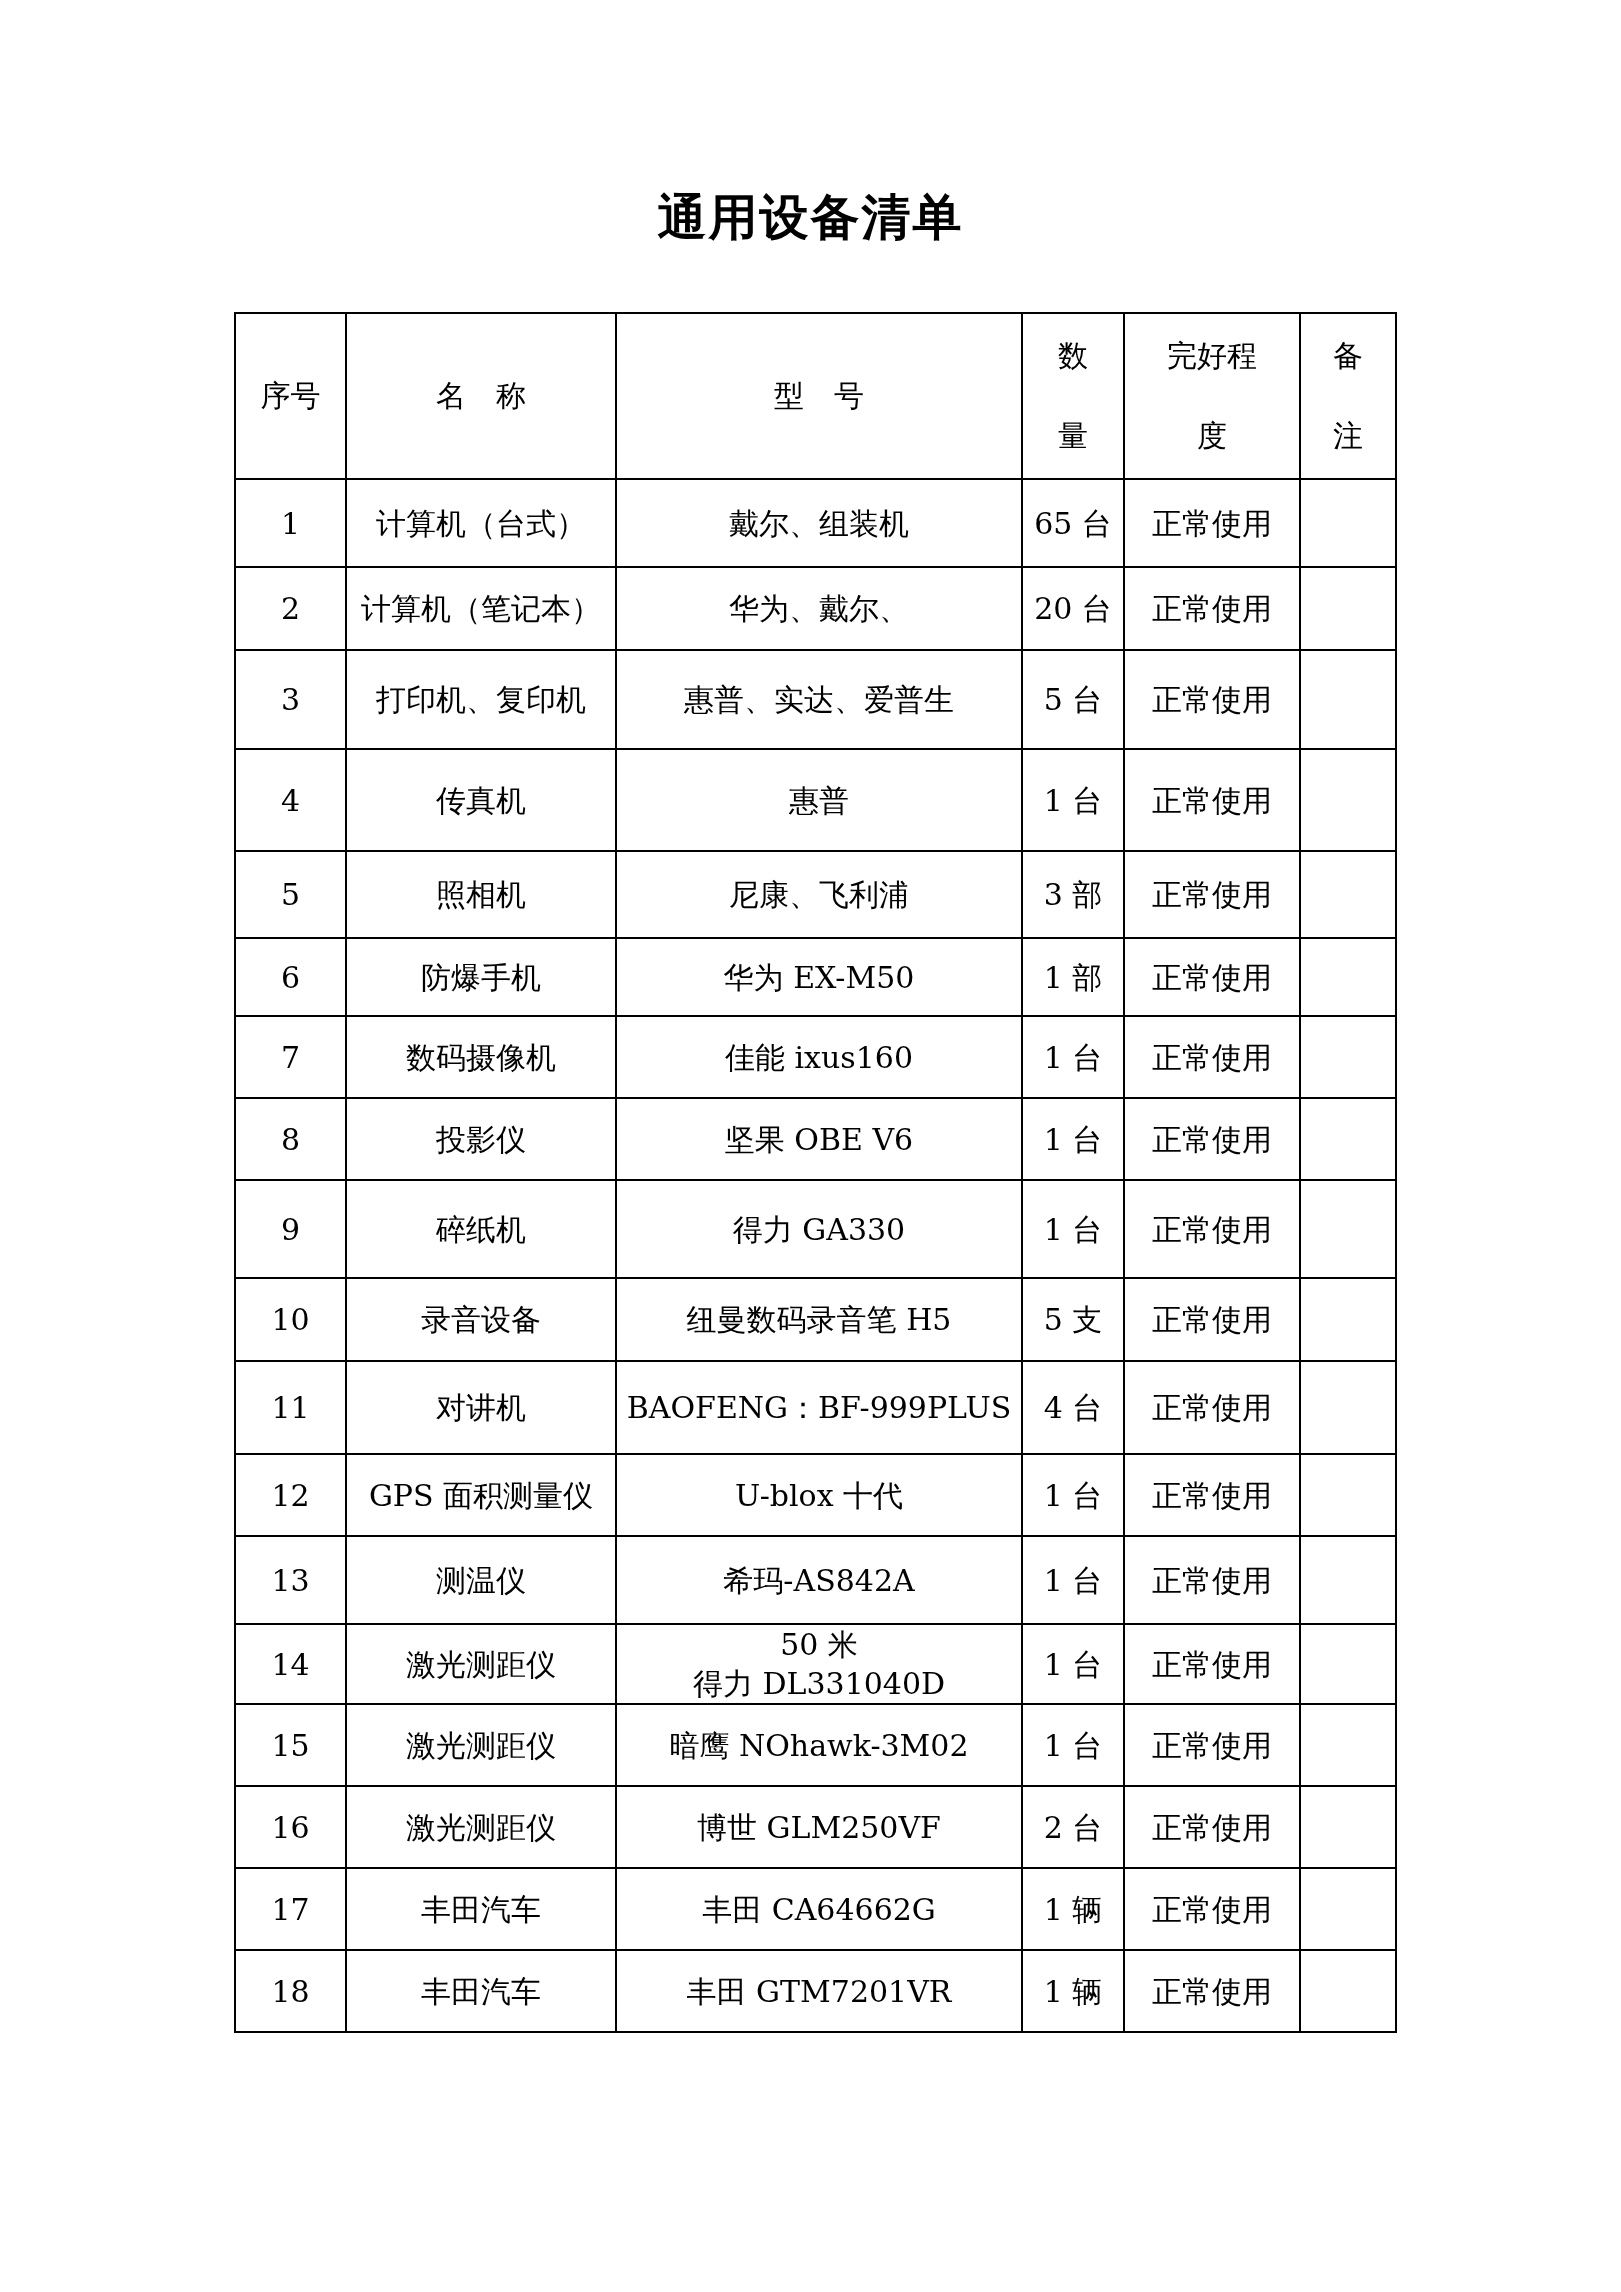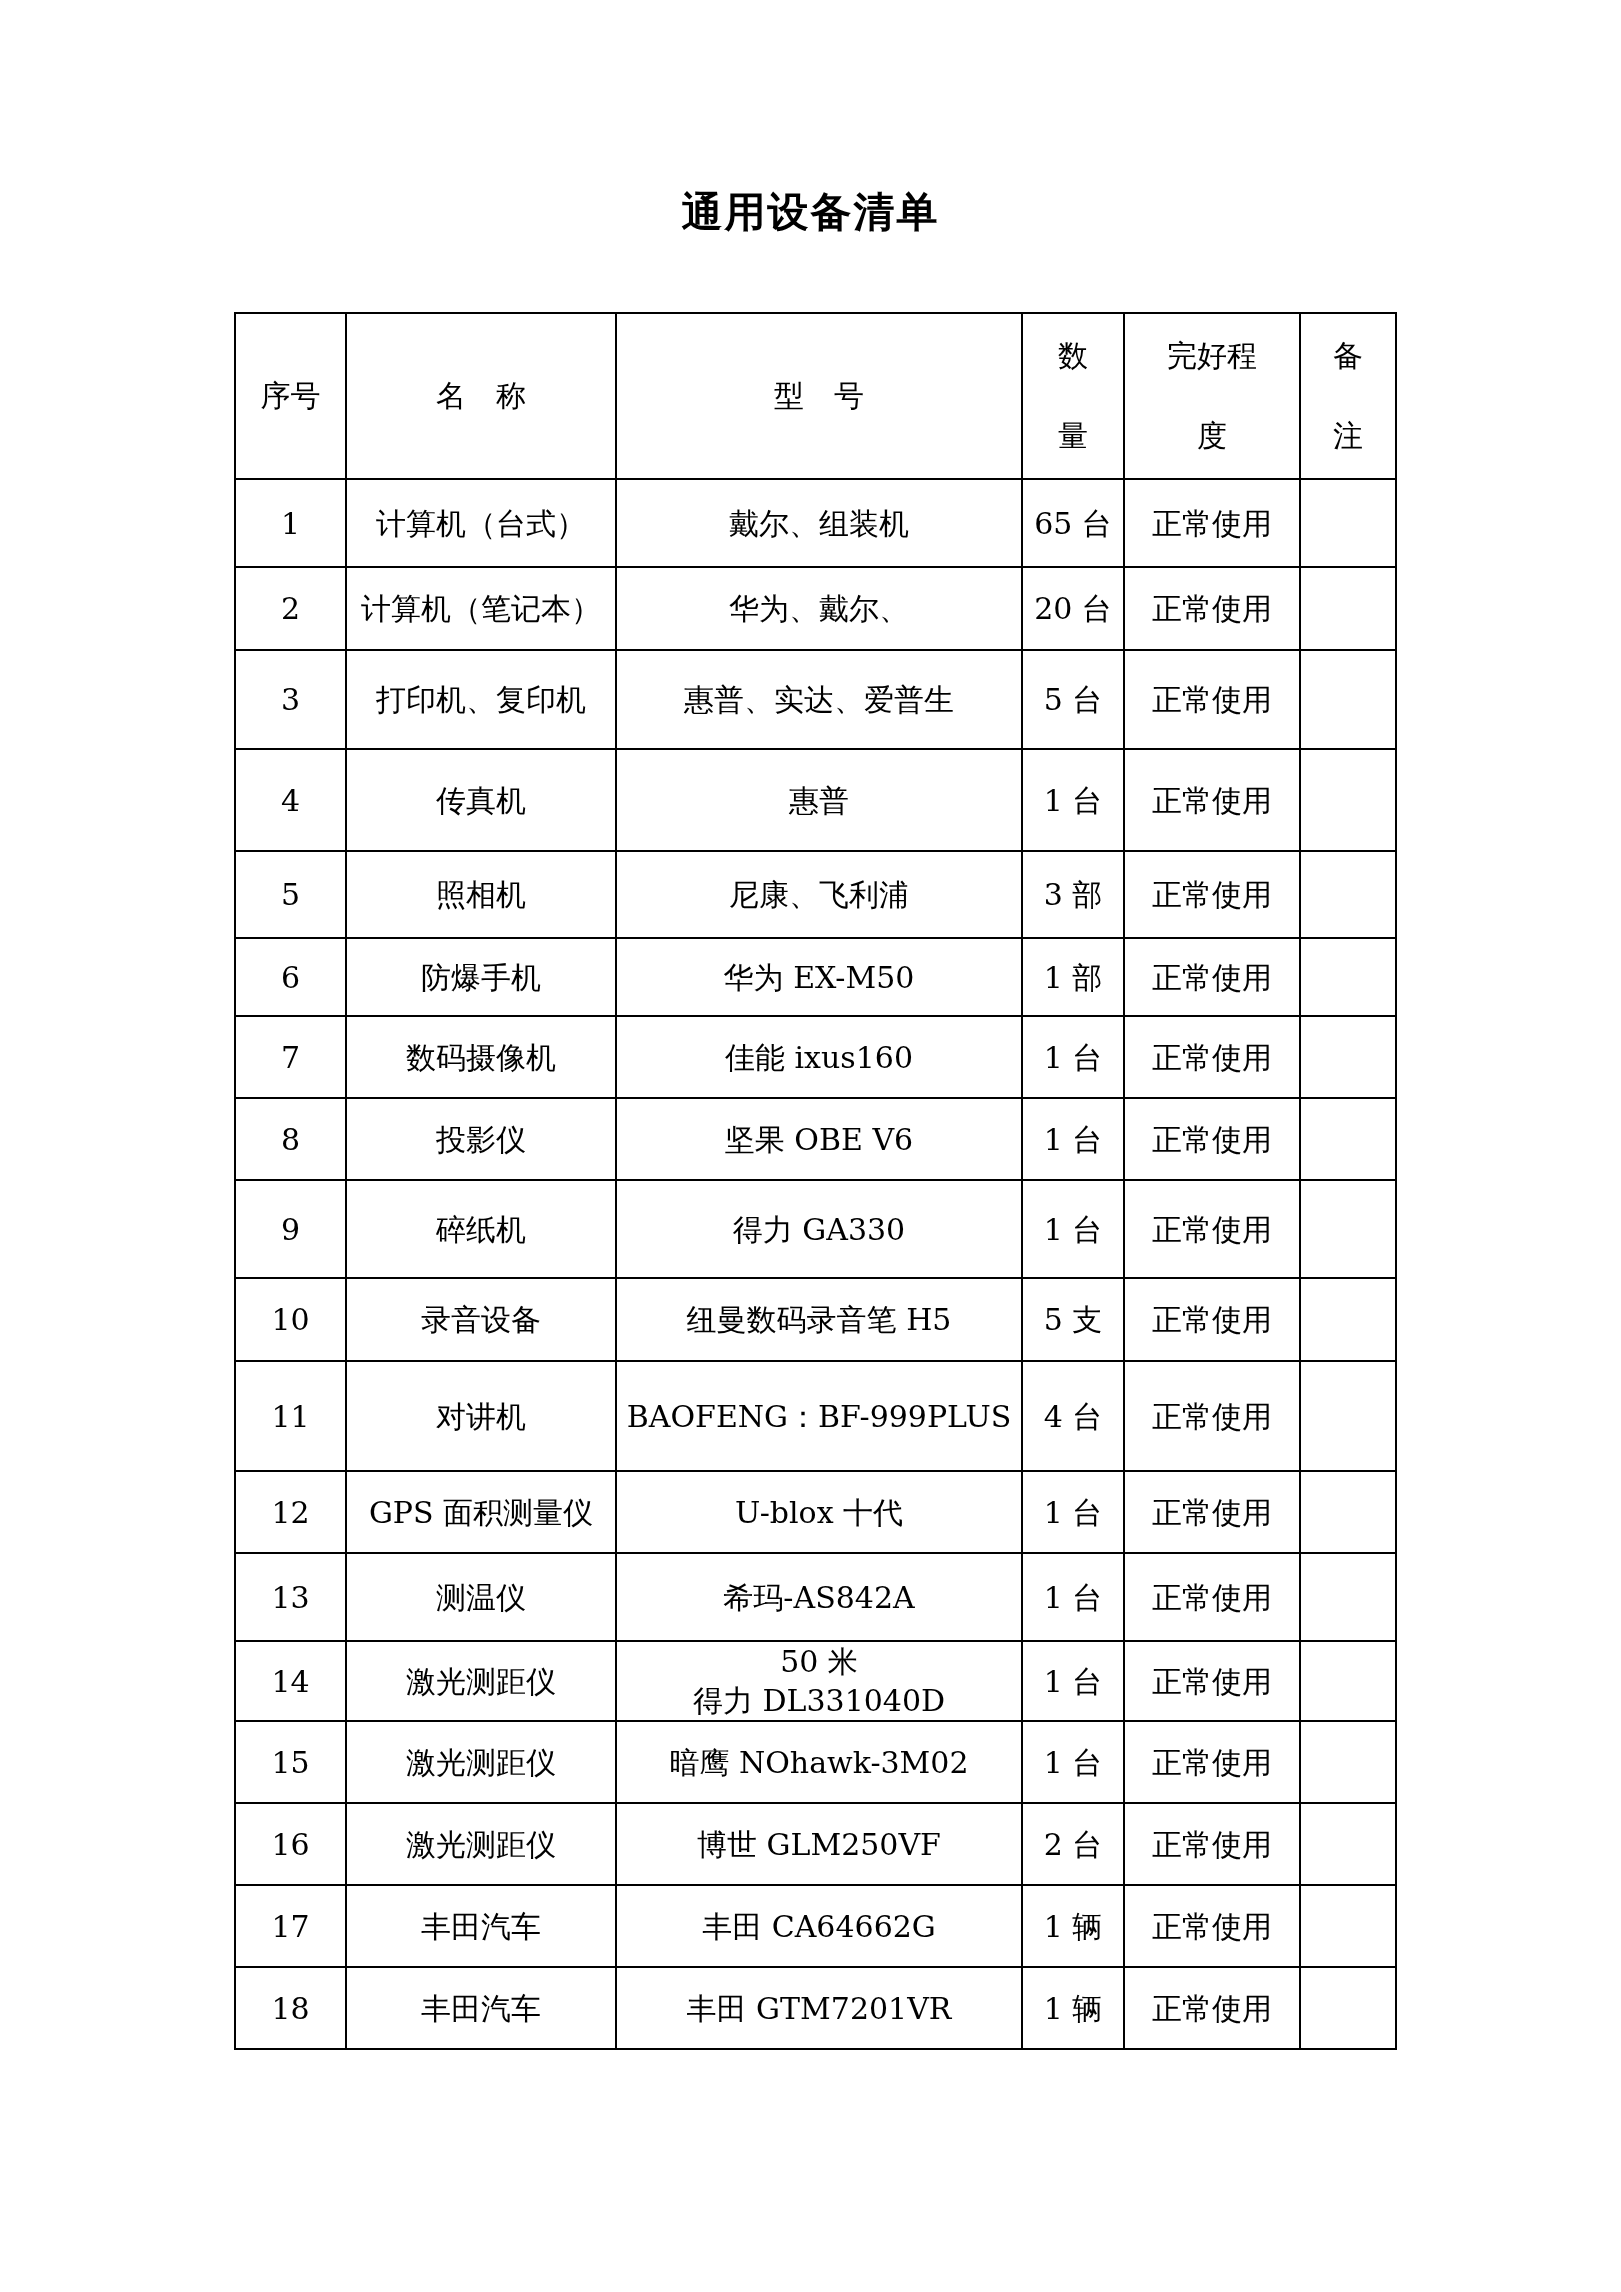--- a/index.html
+++ b/index.html
@@ -15,21 +15,21 @@
     color: #000000;
     font-family: "DejaVu Serif", "Liberation Serif", serif;
     overflow: hidden;
   }
   .doc-title {
     position: absolute;
     top: 188px;
     left: 0;
     width: 100%;
     text-align: center;
-    font-size: 41px;
+    font-size: 49px;
     font-weight: bold;
     letter-spacing: 2px;
     line-height: 1.2;
   }
   table.equip {
     position: absolute;
     left: 234px;
     top: 312px;
     width: 1160px;
     border-collapse: collapse;
@@ -56,21 +56,21 @@
   }
   tbody tr { height: 82px; }
   tbody tr:nth-of-type(1)  { height: 88px;  }
   tbody tr:nth-of-type(2)  { height: 83px;  }
   tbody tr:nth-of-type(3)  { height: 99px; }
   tbody tr:nth-of-type(4)  { height: 102px; }
   tbody tr:nth-of-type(5)  { height: 87px;  }
   tbody tr:nth-of-type(6)  { height: 78px;  }
   tbody tr:nth-of-type(9)  { height: 98px; }
   tbody tr:nth-of-type(10) { height: 83px;  }
-  tbody tr:nth-of-type(11) { height: 110px;  }
+  tbody tr:nth-of-type(11) { height: 93px;  }
   tbody tr:nth-of-type(13) { height: 88px; padding-left: 36px;  }
   tbody tr:nth-of-type(14) { height: 73px;  }
 </style>
 </head>
 <body>
 
 <div class="page">
 
   <div class="doc-title">通用设备清单</div>
 

